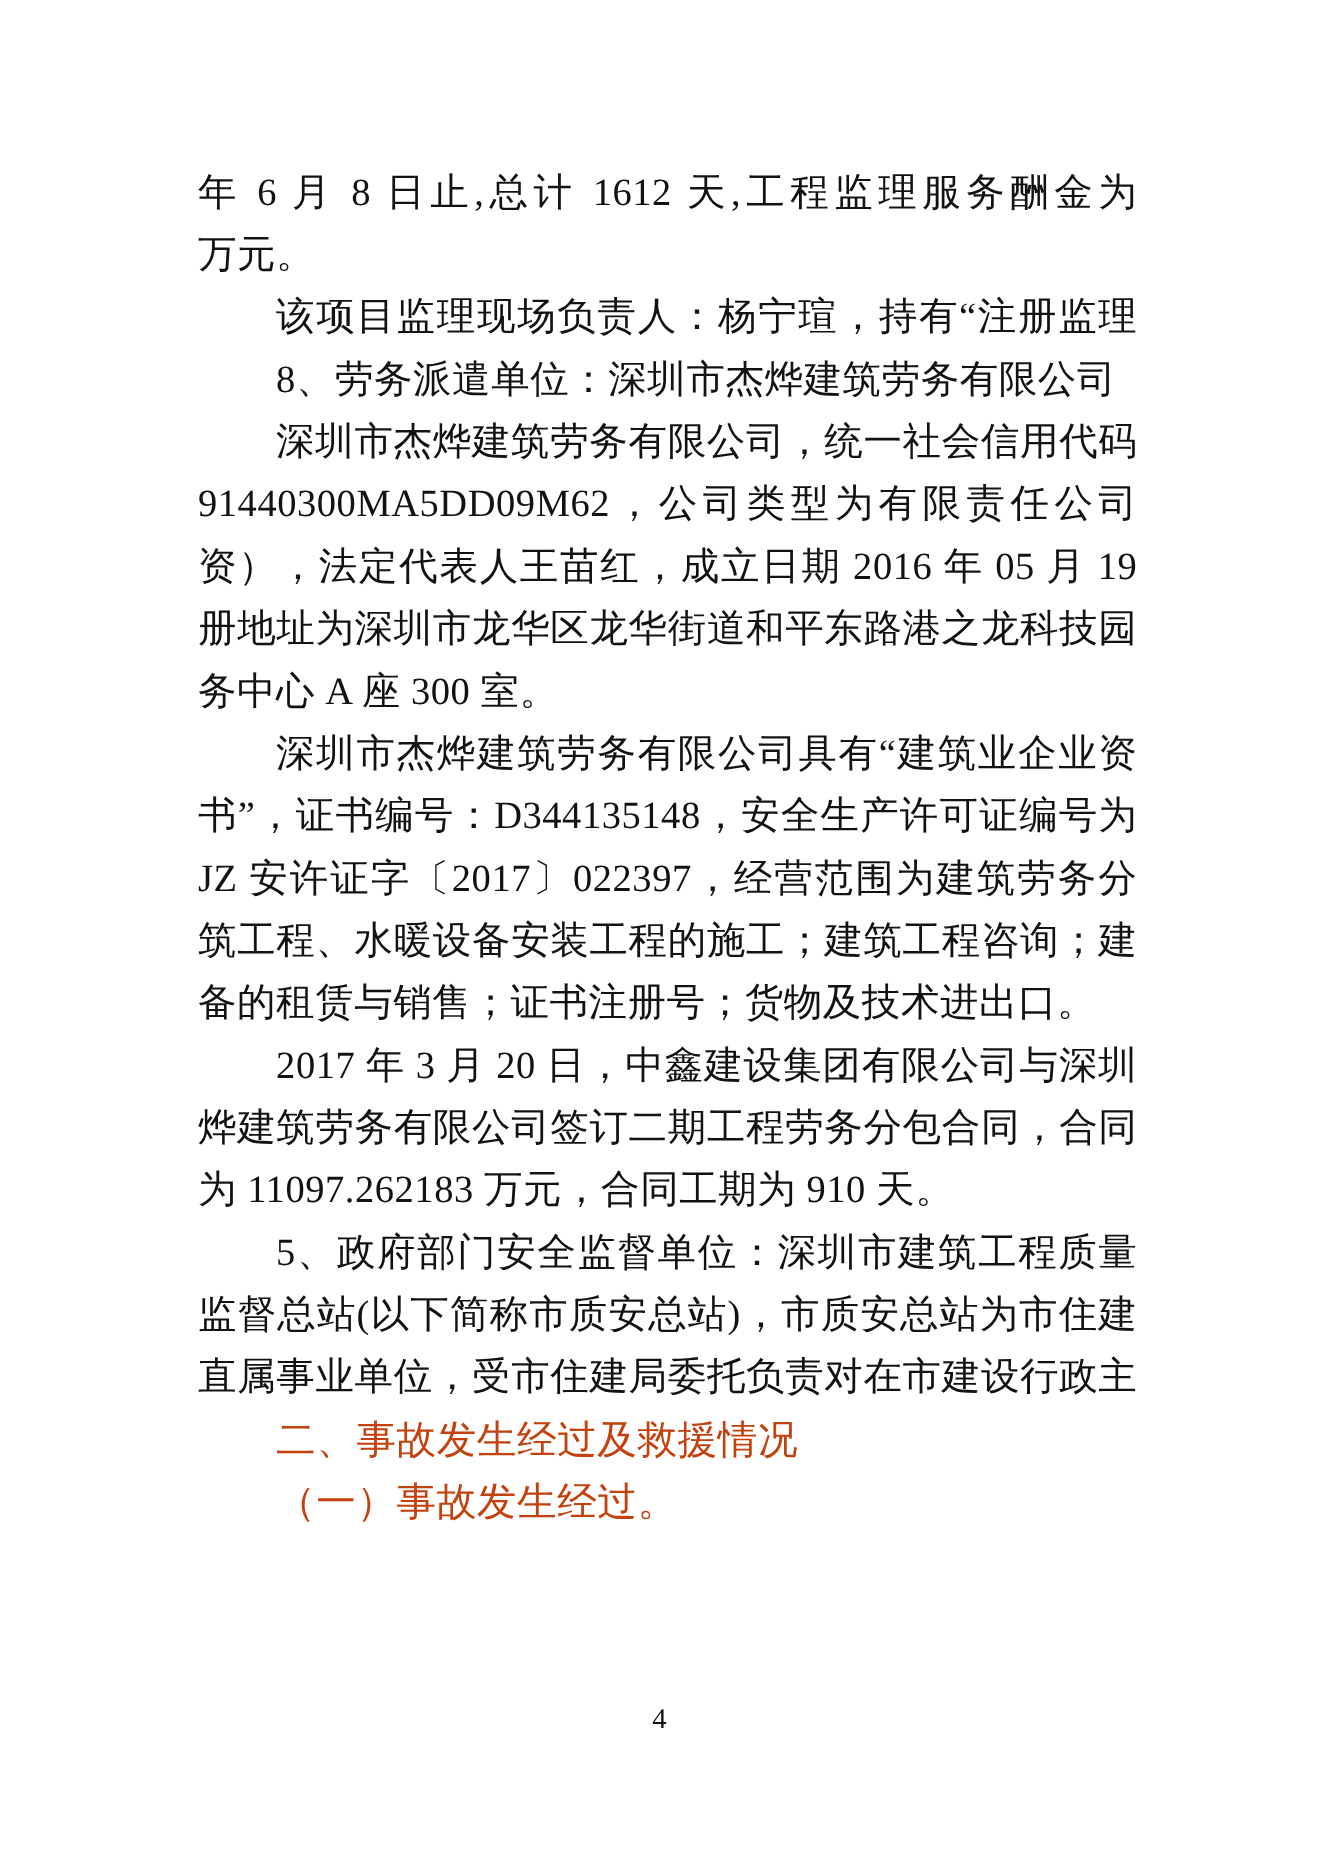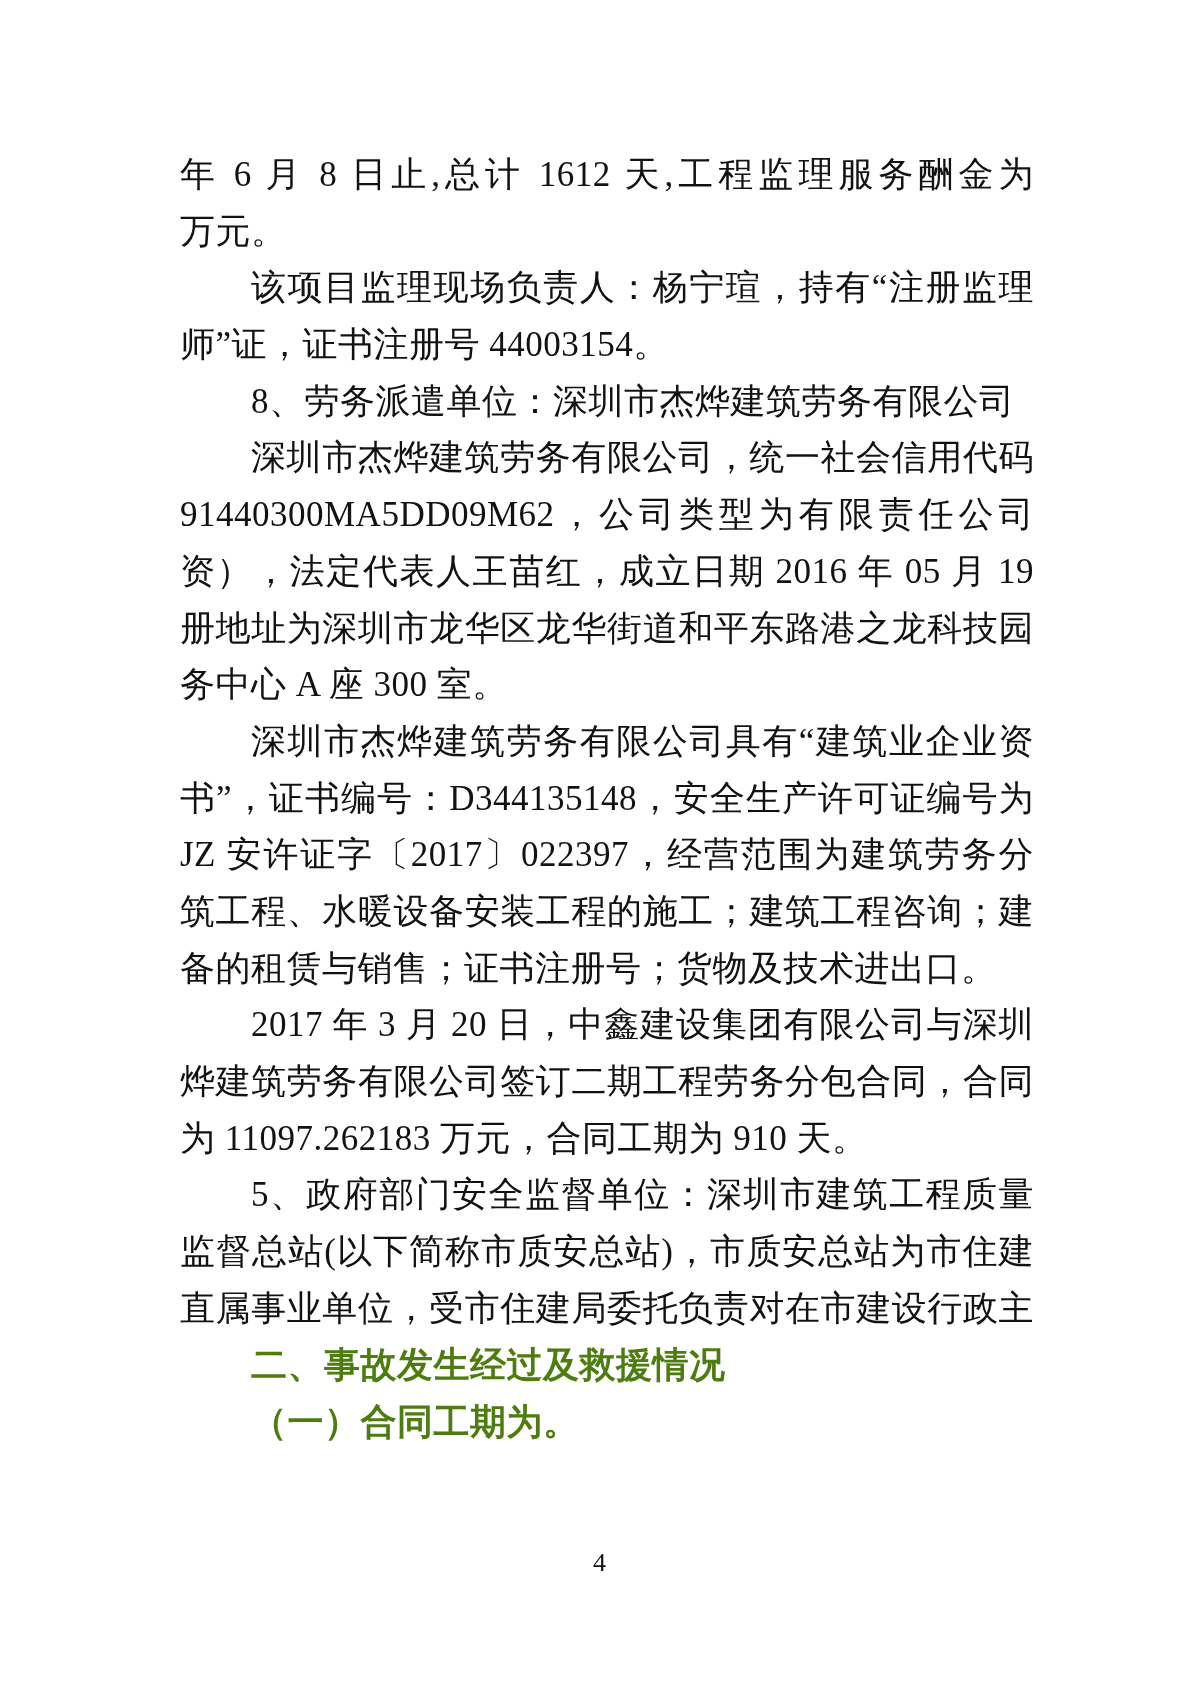--- a/index.html
+++ b/index.html
@@ -40,25 +40,25 @@
   }
   .line.end {
     text-align: center;
     text-align-last: left;
   }
   .line.indent {
     text-indent: 71px;
   }
   .line.heading {
     font-family: "Liberation Sans", "DejaVu Sans", sans-serif;
-    font-weight: 700;
+    font-weight: 400;
     font-size: 36px;
     text-align: center;
     text-align-last: left;
-    color: #4d7c0f;
+    color: #c2410c;
   }
   .page-number {
     position: absolute;
     left: 0;
     right: 0;
     top: 1548px;
     text-align: center;
     font-size: 26px;
     line-height: 30px;
     font-family: "Liberation Serif", "DejaVu Serif", serif;
@@ -66,35 +66,34 @@
   }
 </style>
 </head>
 <body>
 
 <div class="page">
   <div class="doc-body">
       <div class="line fill">年 6 月 8 日止,总计 1612 天,工程监理服务酬金为 2700.5517</div>
       <div class="line end">万元。</div>
       <div class="line fill indent">该项目监理现场负责人：杨宁瑄，持有“注册监理工程</div>
-      <div class="line end">师”证，证书注册号 44003154。</div>
       <div class="line end indent">8、劳务派遣单位：深圳市杰烨建筑劳务有限公司</div>
       <div class="line fill indent">深圳市杰烨建筑劳务有限公司，统一社会信用代码为</div>
       <div class="line fill">91440300MA5DD09M62，公司类型为有限责任公司（自然人独</div>
       <div class="line fill">资），法定代表人王苗红，成立日期 2016 年 05 月 19 日，注</div>
       <div class="line fill">册地址为深圳市龙华区龙华街道和平东路港之龙科技园商</div>
       <div class="line end">务中心 A 座 300 室。</div>
       <div class="line fill indent">深圳市杰烨建筑劳务有限公司具有“建筑业企业资质证</div>
       <div class="line fill">书”，证书编号：D344135148，安全生产许可证编号为（粤）</div>
       <div class="line fill">JZ 安许证字〔2017〕022397，经营范围为建筑劳务分包；建</div>
       <div class="line fill">筑工程、水暖设备安装工程的施工；建筑工程咨询；建筑设</div>
       <div class="line end">备的租赁与销售；证书注册号；货物及技术进出口。</div>
       <div class="line fill indent">2017 年 3 月 20 日，中鑫建设集团有限公司与深圳市杰</div>
       <div class="line fill">烨建筑劳务有限公司签订二期工程劳务分包合同，合同造价</div>
       <div class="line end">为 11097.262183 万元，合同工期为 910 天。</div>
       <div class="line fill indent">5、政府部门安全监督单位：深圳市建筑工程质量安全</div>
       <div class="line fill">监督总站(以下简称市质安总站)，市质安总站为市住建局的</div>
       <div class="line fill">直属事业单位，受市住建局委托负责对在市建设行政主管部</div>
       <div class="line heading indent">二、事故发生经过及救援情况</div>
-      <div class="line heading indent">（一）合同工期为。</div>
+      <div class="line heading indent">（一）事故发生经过。</div>
     </div>
   <div class="page-number">4</div>
 </div>
 
 </body></html>

